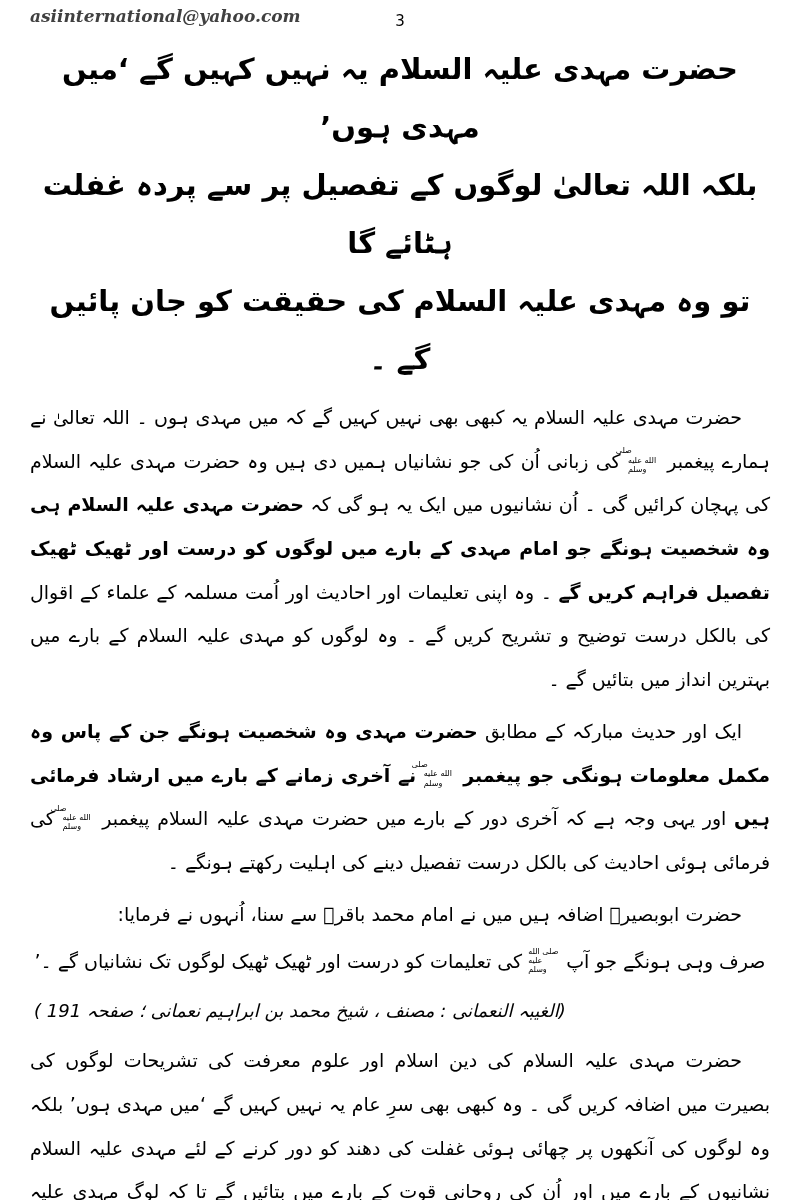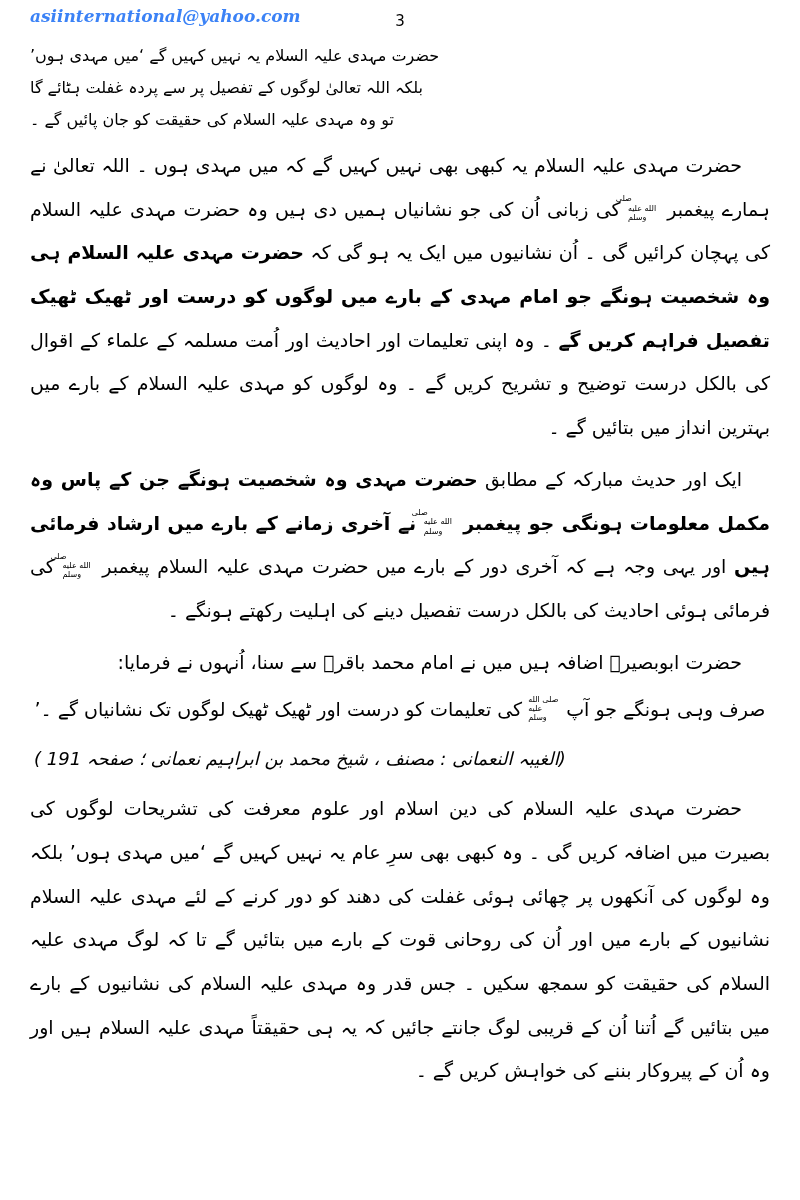--- a/index.html
+++ b/index.html
@@ -4,24 +4,24 @@
 <style>
   html,body{margin:0;padding:0;background:#fff;}
   .page{
     width:800px;height:1200px;margin:0 auto;box-sizing:border-box;
     padding:6px 30px 8px;display:flex;flex-direction:column;
     font-family:"DejaVu Sans",sans-serif;color:#000;overflow:hidden;background:#fff;
   }
   .top-bar{position:relative;height:32px;flex:none;}
   .email-link{
     font-family:"DejaVu Serif",serif;font-style:italic;font-weight:bold;
-    font-size:17px;color:#3b82f6;text-decoration:none;
+    font-size:17px;color:#404040;text-decoration:none;
   }
   .page-num{position:absolute;left:0;right:0;top:6px;text-align:center;font-size:15px;color:#000;}
-  .heading{direction:rtl;text-align:left;font-weight:normal;font-size:16px;line-height:2.0;margin-top:2px;flex:none;}
+  .heading{direction:rtl;text-align:center;font-weight:bold;font-size:29px;line-height:2.0;margin-top:2px;flex:none;}
   .content{direction:rtl;font-size:19px;line-height:2.3;}
   .para{margin:8px 0 0;text-align:justify;text-indent:28px;}
   .line{margin:8px 4px 0;font-style:italic;}
   .bold{font-weight:bold;}
   .pbuh{
     display:inline-block;width:32px;font-size:8px;line-height:1.15;
     text-align:left;vertical-align:-4px;white-space:normal;font-weight:normal;
   }
   .quote{text-align:center;text-indent:0;margin-top:4px;}
   .ref{text-align:left;margin-top:6px;font-size:18px;}

